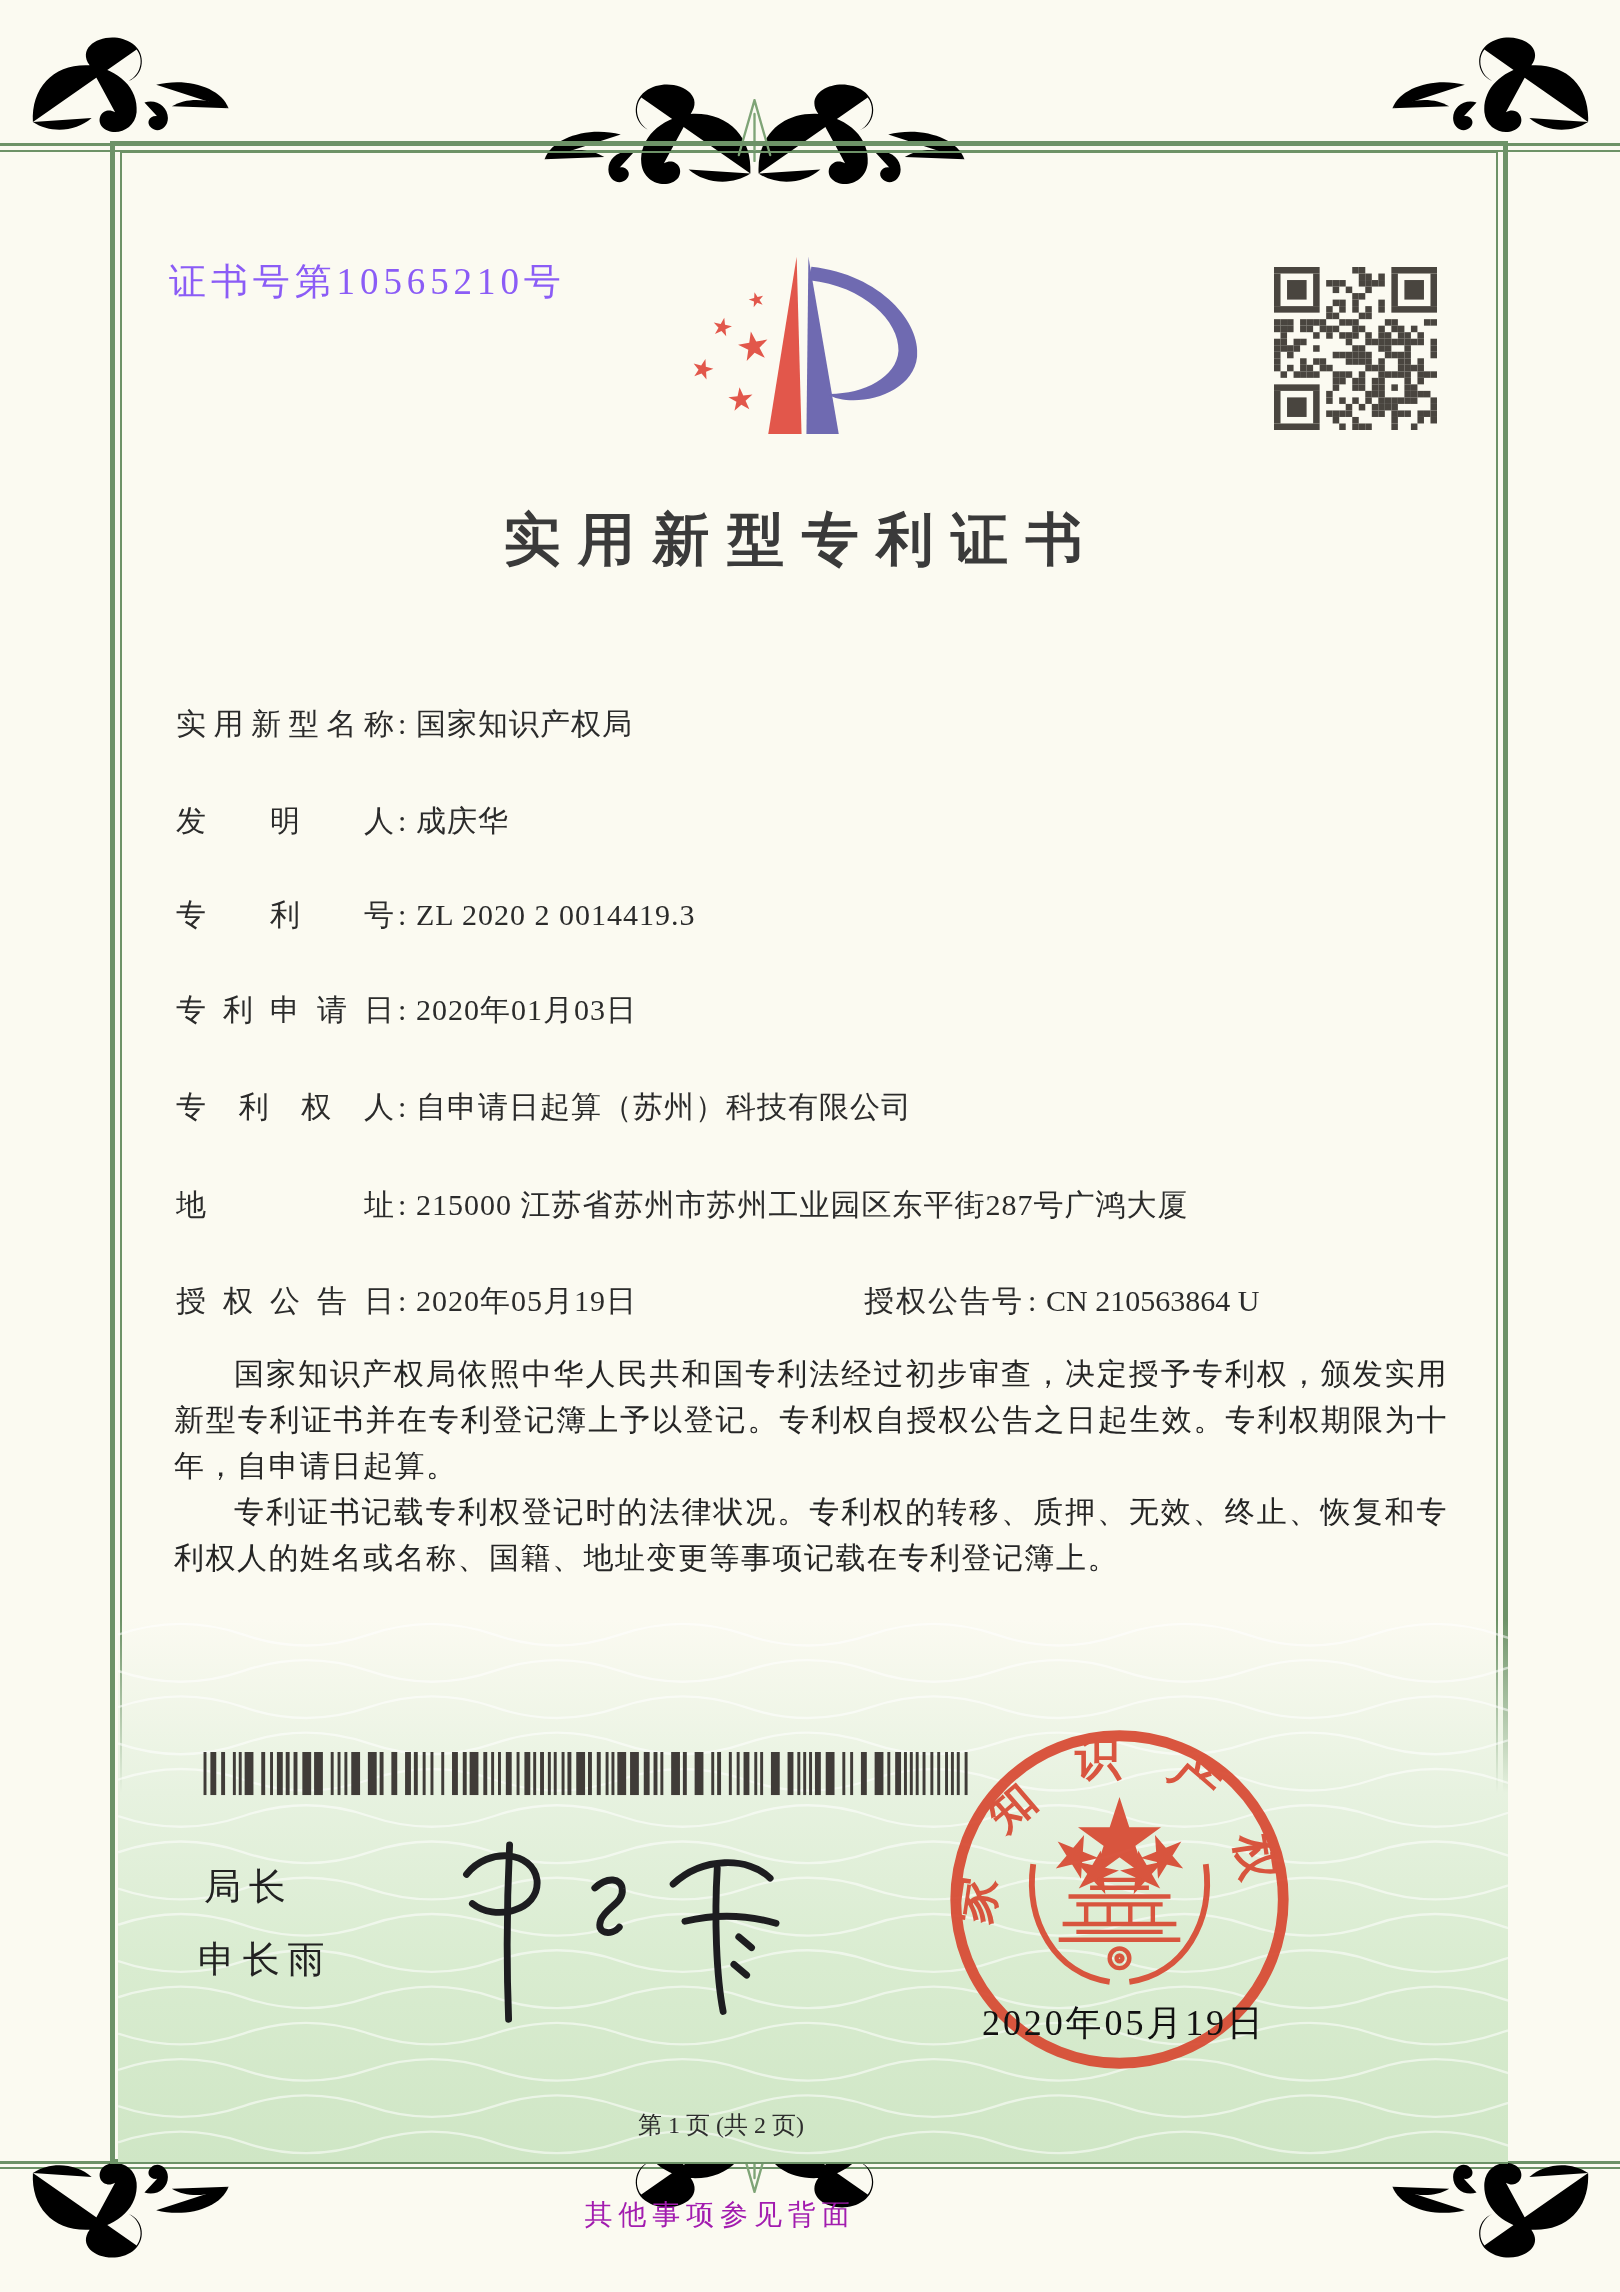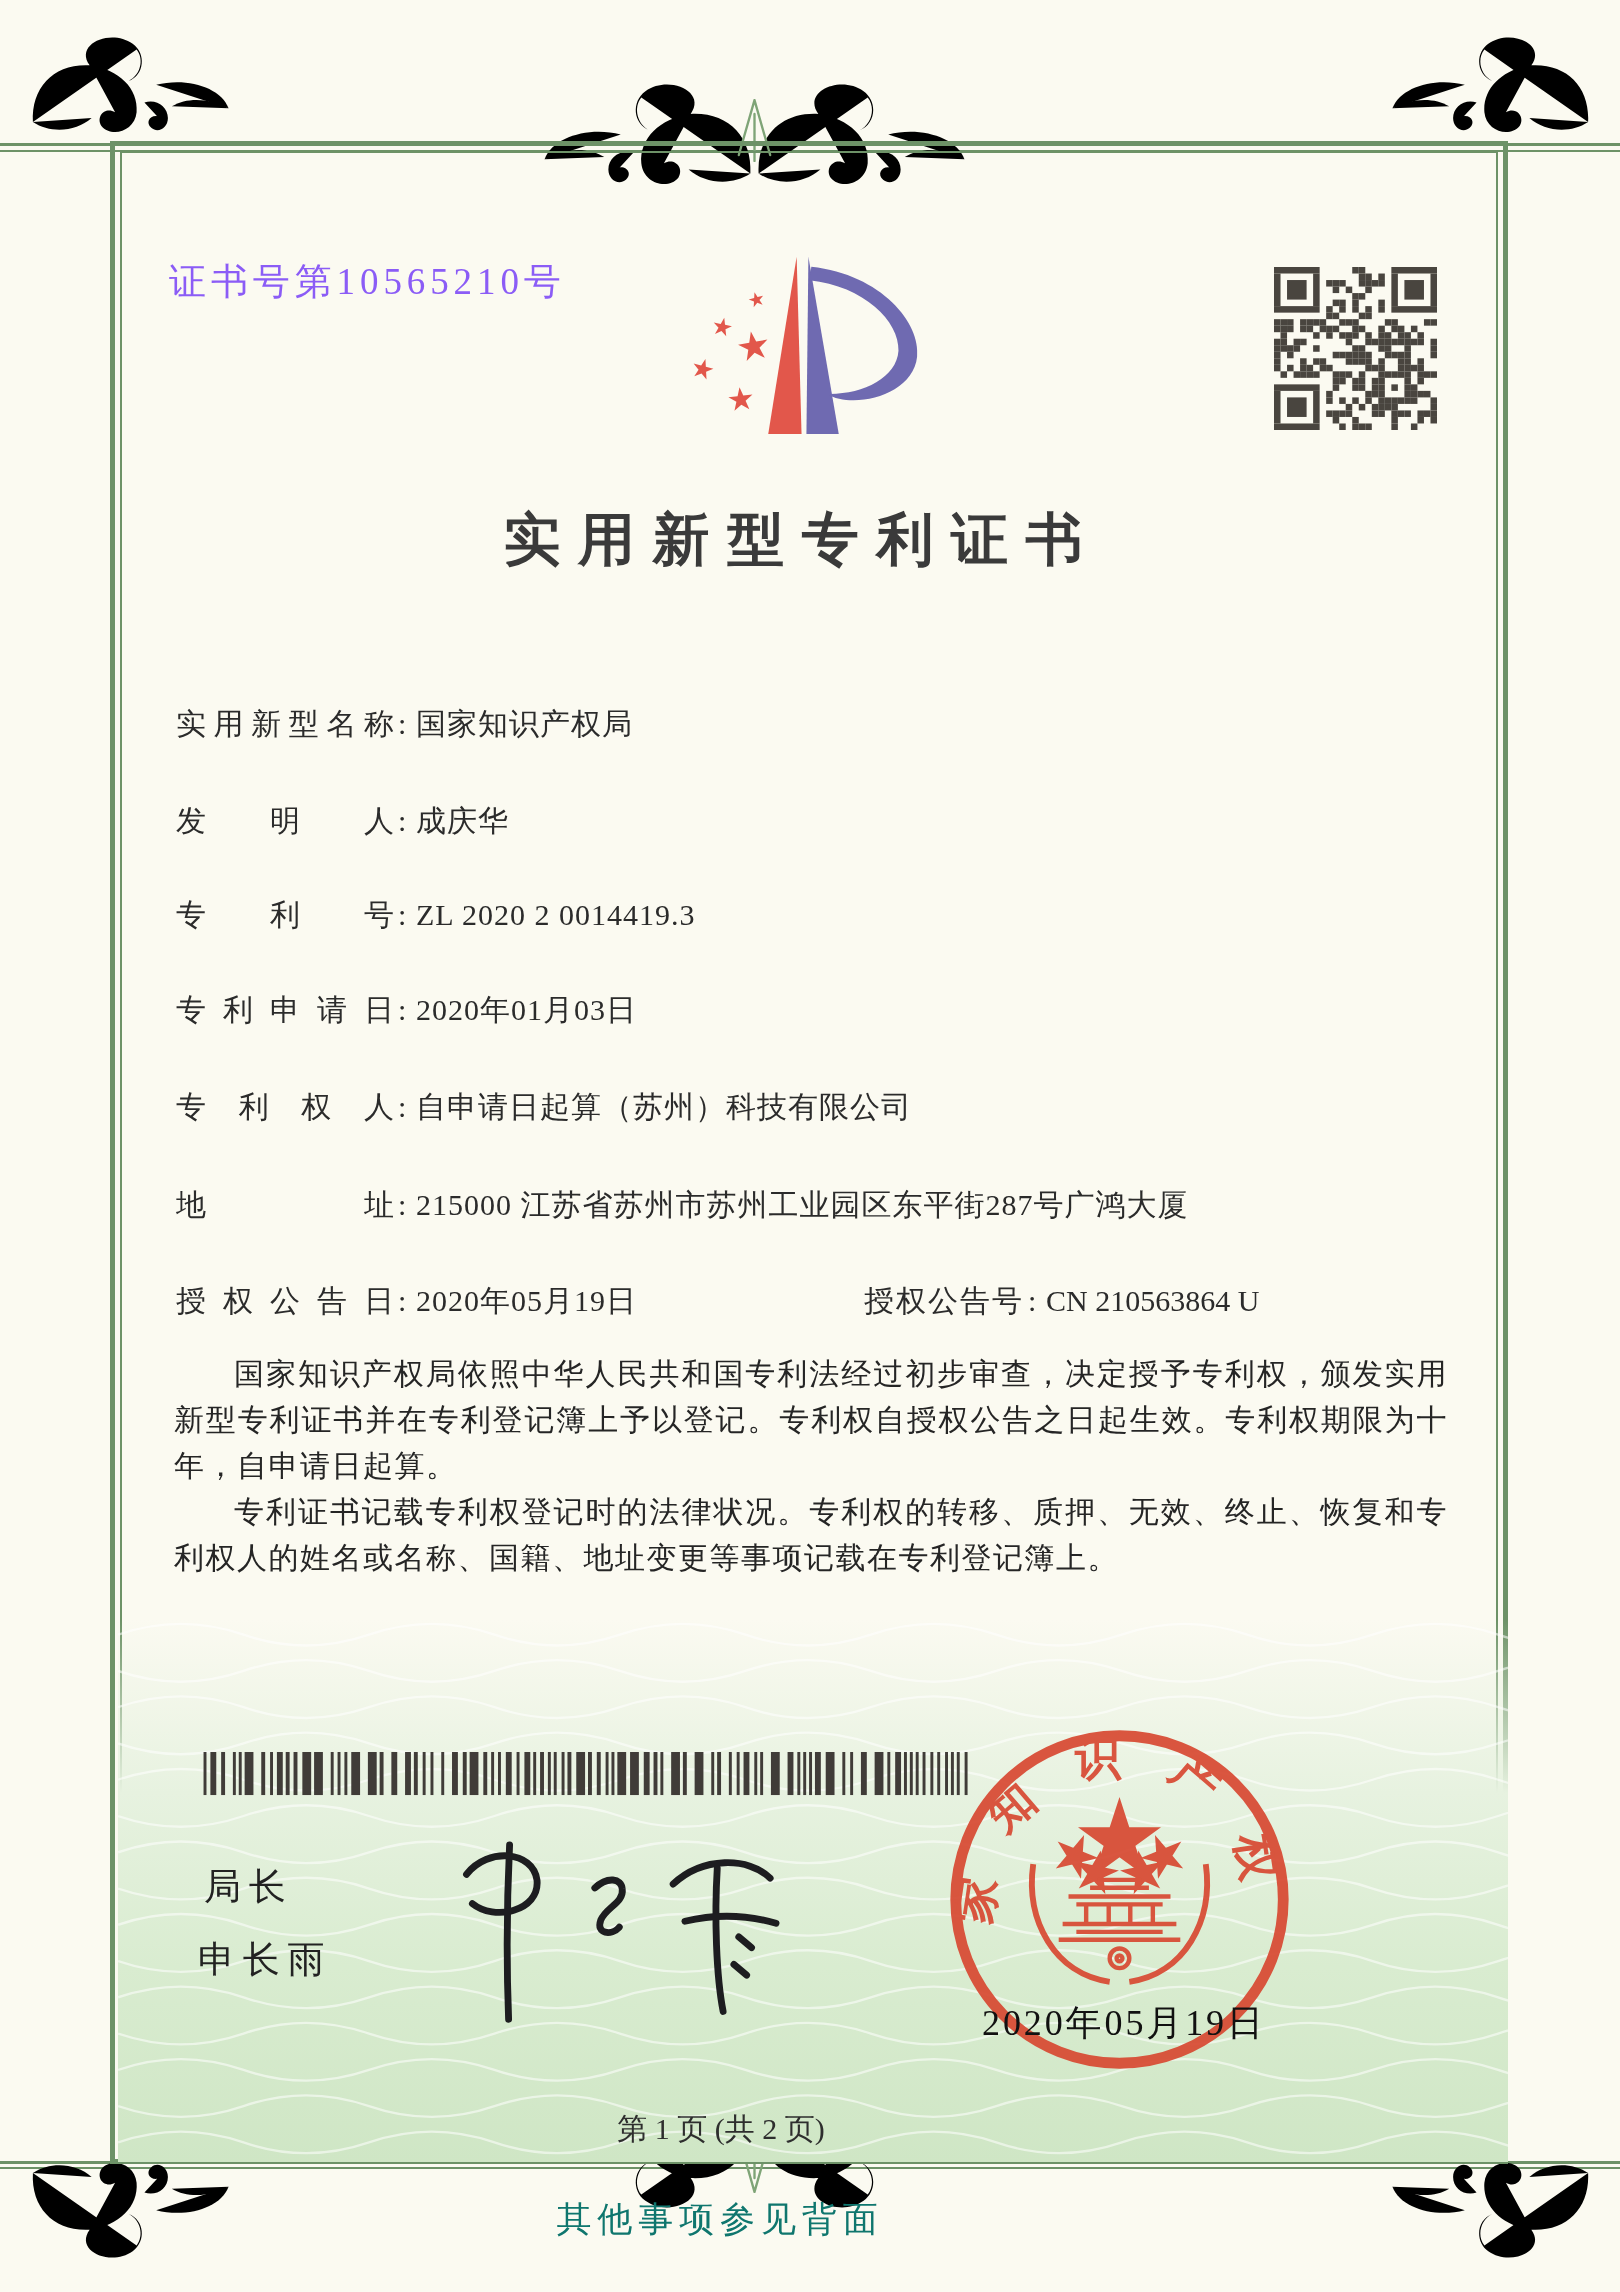--- a/index.html
+++ b/index.html
@@ -54,25 +54,25 @@
   }
   #waves{position:absolute; left:0; top:0;}
   #barcode{position:absolute; left:83px; top:133px;}
   #director-label{position:absolute; left:86px; top:243px; font-size:37px; letter-spacing:7.8px; color:#222;
     font-family:"Liberation Sans","DejaVu Sans",sans-serif;}
   #director-name{position:absolute; left:80px; top:316px; font-size:37px; letter-spacing:7.8px; color:#222;
     font-family:"Liberation Sans","DejaVu Sans",sans-serif;}
   #signature{position:absolute; left:276px; top:208px;}
   #seal{position:absolute; left:825px; top:104px; width:353px; height:353px; opacity:.93;}
   #seal-date{position:absolute; left:864px; top:380px; font-size:36px; letter-spacing:2.9px; color:#111;}
-  #page-no{position:absolute; left:309px; top:490px; width:588px; text-align:center; font-size:30px; color:#2e2e2e;}
+  #page-no{position:absolute; left:309px; top:490px; width:588px; text-align:center; font-size:24px; color:#2e2e2e;}
   
   #back-note{
     position:absolute; left:377px; top:2196px; width:686px; text-align:center;
-    font-size:35px; letter-spacing:5.9px; color:#0f766e;
+    font-size:28px; letter-spacing:5.9px; color:#a21caf;
   }
 </style>
 </head>
 <body>
 
 <svg width="0" height="0" style="position:absolute" aria-hidden="true">
   <defs>
     <polygon id="star" points="0,-1 0.225,-0.309 0.951,-0.309 0.363,0.118 0.588,0.809 0,0.382 -0.588,0.809 -0.363,0.118 -0.951,-0.309 -0.225,-0.309"></polygon>
     <g id="curl">
       <path d="M4 98 C2 62 26 38 62 40 C46 18 84 2 106 18 C120 28 118 50 102 56 C114 50 118 34 110 24"></path>

